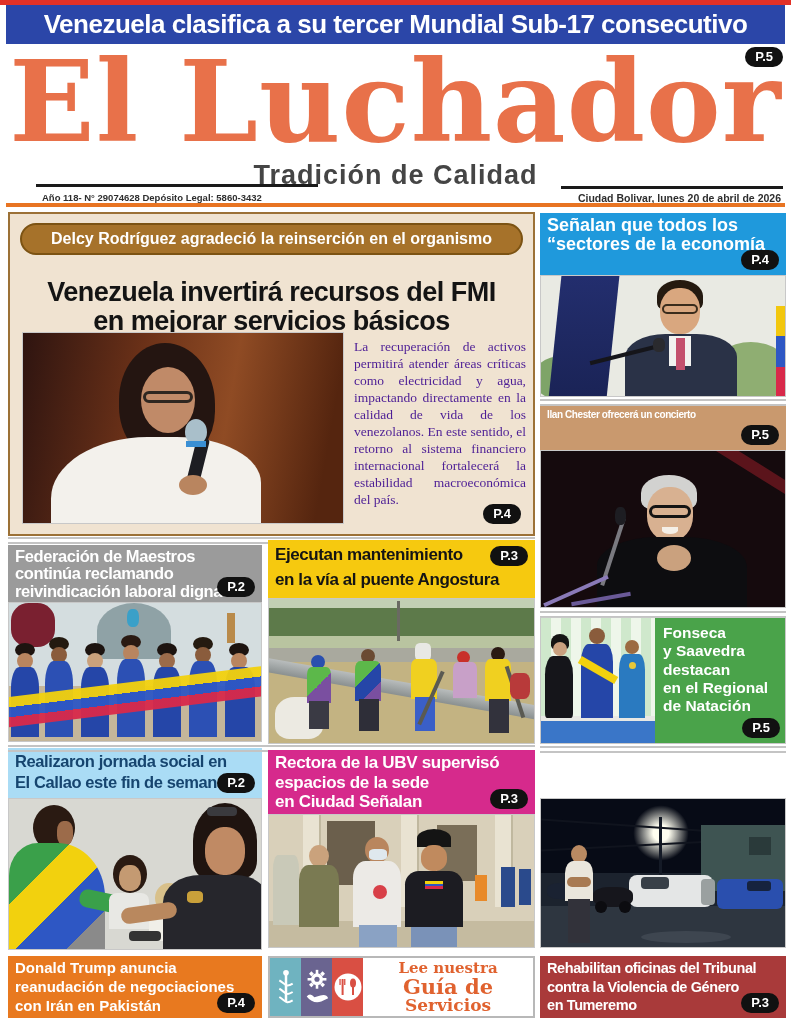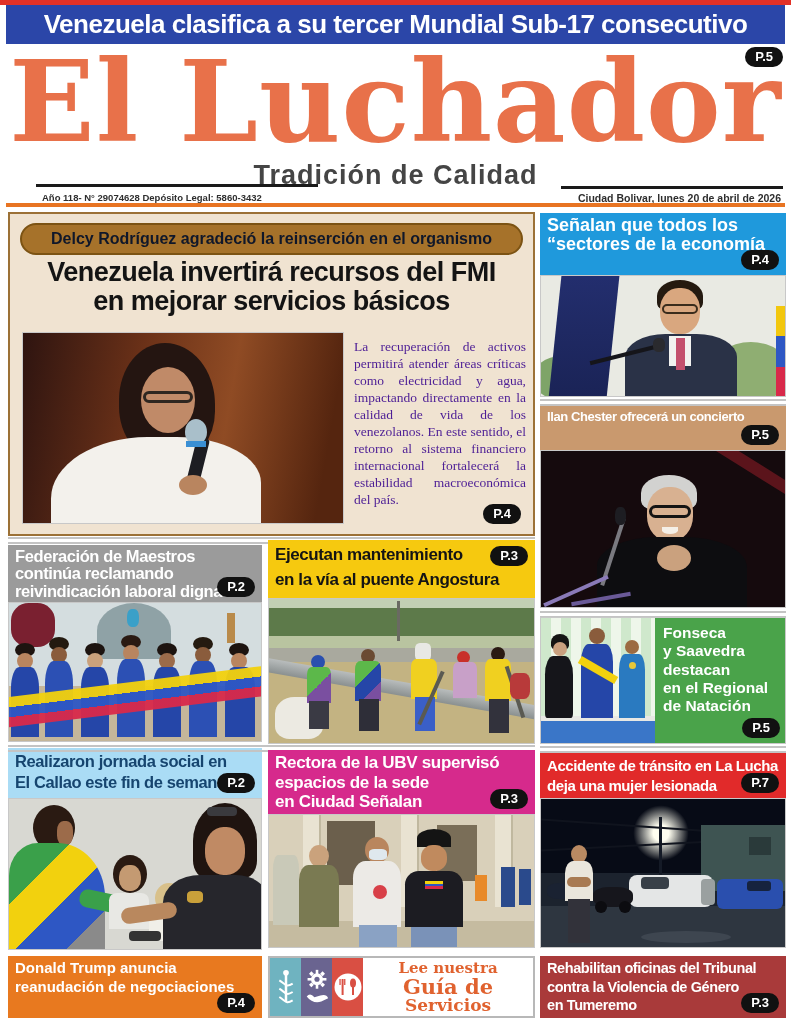--- a/index.html
+++ b/index.html
@@ -19,36 +19,36 @@
   .ruleL{left:36px;top:184px;width:282px;height:3px;background:#1a1a1a;}
   .ruleR{right:8px;top:186px;width:222px;height:3px;background:#1a1a1a;}
   .edition{left:42px;top:192px;font-size:9.5px;font-weight:bold;color:#2e2e2e;}
   .dateline{right:10px;top:192px;font-size:10.5px;font-weight:bold;color:#2e2e2e;}
   .orangerule{left:6px;top:203px;width:779px;height:4px;background:#e87422;}
   
   .dsep{height:7px;border-top:2px solid #c4c4c4;border-bottom:2px solid #c4c4c4;box-sizing:border-box;}
   
   .main-box{left:8px;top:212px;width:527px;height:324px;background:#f0e3d1;border:2px solid #9c7136;box-sizing:border-box;}
   .kicker{position:absolute;left:10px;right:10px;top:9px;background:#a6722a;border:2px solid #7c5313;
-          border-radius:20px;color:#0f172a;font-weight:bold;font-size:16px;text-align:center;
+          border-radius:20px;color:#ffffff;font-weight:bold;font-size:16px;text-align:center;
           padding:5px 0;white-space:nowrap;overflow:hidden;}
-  .headline{position:absolute;left:4px;right:4px;top:44px;text-align:center;color:#141414;
+  .headline{position:absolute;left:4px;right:4px;top:64px;text-align:center;color:#141414;
             font-weight:bold;font-size:27px;line-height:1.06;letter-spacing:-0.5px;}
   .mainbody{position:absolute;left:344px;top:124px;width:172px;font-family:"Liberation Serif",serif;
             font-size:13.5px;line-height:1.26;text-align:justify;color:#4c1d95;}
   .mainbadge{position:absolute;right:12px;bottom:10px;}
   
   .ph{overflow:hidden;border:1px solid #c8c8c8;box-sizing:border-box;}
   .ph .s{position:absolute;}
   
   .hd{box-sizing:border-box;padding:3px 7px;overflow:hidden;}
   .hd .hline{white-space:nowrap;font-weight:bold;}
   .hd .badge{position:absolute;right:7px;bottom:5px;}
   .hd-economy{background:#1f99dc;color:#fff;}   .hd-economy .hline{font-size:18px;line-height:1.07;}
-  .hd-chester{background:#c9996e;color:#fff;}   .hd-chester .hline{font-size:13px;line-height:1.25;letter-spacing:-0.4px;}
+  .hd-chester{background:#c9996e;color:#fff;}   .hd-chester .hline{font-size:10px;line-height:1.25;letter-spacing:-0.4px;}
   .hd-maestros{background:#9b9b9b;color:#fff;}  .hd-maestros .hline{font-size:16.5px;line-height:1.06;letter-spacing:-0.4px;}
   .hd-angostura{background:#f6c90f;color:#141414;} .hd-angostura .hline{font-size:17px;line-height:1.45;letter-spacing:-0.4px;}
   .hd-angostura .badge{bottom:auto;top:6px;}
   .hd-callao{background:#aadcf5;color:#16456f;} .hd-callao .hline{font-size:16.5px;line-height:1.3;letter-spacing:-0.4px;}
   .hd-ubv{background:#d62a8c;color:#fff;}       .hd-ubv .hline{font-size:17px;line-height:1.15;letter-spacing:-0.3px;}
   .hd-accidente{background:#e12a2a;color:#fff;} .hd-accidente .hline{font-size:15px;line-height:1.3;letter-spacing:-0.4px;}
   .hd-trump{background:#e8791f;color:#fff;}     .hd-trump .hline{font-size:15px;line-height:1.25;}
   .hd-tribunal{background:#a93a3a;color:#fff;}  .hd-tribunal .hline{font-size:14.5px;line-height:1.28;letter-spacing:-0.4px;}
   
   .natacion{left:540px;top:617px;width:246px;height:127px;display:flex;border:1px solid #c8c8c8;box-sizing:border-box;}
@@ -164,25 +164,20 @@
       <div class="hline">Fonseca</div>
       <div class="hline">y Saavedra</div>
       <div class="hline">destacan</div>
       <div class="hline">en el Regional</div>
       <div class="hline">de Natación</div>
       <span class="badge">P.5</span>
     </div>
   </div>
   <div class="s dsep" style="left:540px;top:746px;width:246px;"></div>
 
-  <div class="s hd hd-accidente" style="left:540px;top:753px;width:246px;height:45px;">
-    <div class="hline">Accidente de tránsito en La Lucha</div>
-    <div class="hline">deja una mujer lesionada</div>
-    <span class="badge">P.7</span>
-  </div>
   <div class="s ph" style="left:540px;top:798px;width:246px;height:150px;background:linear-gradient(180deg,#070b16 0 50%,#1c232e 50% 72%,#2e3640 72% 100%);">
     <div class="s" style="left:92px;top:6px;width:56px;height:56px;background:radial-gradient(circle,#fffef0 0 20%,rgba(255,255,240,0) 70%);"></div>
     <div class="s" style="left:118px;top:18px;width:3px;height:58px;background:#141a26;"></div>
     <div class="s" style="left:0;top:28px;width:244px;height:2px;background:#10141e;transform:rotate(4deg);"></div>
     <div class="s" style="left:0;top:44px;width:244px;height:2px;background:#10141e;transform:rotate(-3deg);"></div>
     <div class="s" style="right:0;top:26px;width:84px;height:66px;background:#3e5452;"></div>
     <div class="s" style="right:14px;top:38px;width:22px;height:18px;background:#2a3a3a;"></div>
     <div class="s" style="left:88px;top:76px;width:84px;height:32px;background:#e4e6e6;border-radius:8px;"></div>
     <div class="s" style="left:100px;top:78px;width:28px;height:12px;background:#384048;border-radius:4px;"></div>
     <div class="s" style="left:160px;top:80px;width:14px;height:26px;background:#9aa0a0;border-radius:4px;"></div>
@@ -259,20 +254,21 @@
     <div class="s" style="right:24px;top:8px;width:30px;height:9px;background:#3a3a3e;border-radius:4px;"></div>
     <div class="s" style="right:16px;top:28px;width:40px;height:48px;background:#c08a64;border-radius:46%;"></div>
     <div class="s" style="right:-6px;top:76px;width:104px;height:76px;background:#26262c;border-radius:36% 30% 0 0;"></div>
     <div class="s" style="right:58px;top:92px;width:16px;height:12px;background:#c9a03a;border-radius:30%;"></div>
     <div class="s" style="right:84px;top:106px;width:56px;height:16px;background:#b9885e;transform:rotate(-8deg);border-radius:8px;"></div>
     <div class="s" style="left:120px;bottom:8px;width:32px;height:10px;background:#333333;border-radius:4px;"></div>
   </div>
   <div class="s hd hd-trump" style="left:8px;top:956px;width:254px;height:62px;">
     <div class="hline">Donald Trump anuncia</div>
     <div class="hline">reanudación de negociaciones</div>
+    <div class="hline">con Irán en Pakistán</div>
     <span class="badge">P.4</span>
   </div>
 
   <div class="s hd hd-angostura" style="left:268px;top:540px;width:267px;height:58px;">
     <div class="hline">Ejecutan mantenimiento</div>
     <div class="hline">en la vía al puente Angostura</div>
     <span class="badge">P.3</span>
   </div>
   <div class="s ph" style="left:268px;top:598px;width:267px;height:146px;background:linear-gradient(180deg,#c2d0b4 0 6%,#5d7a4a 6% 26%,#b9c4a0 26% 34%,#a9a99e 34% 44%,#c3b382 44% 100%);">
     <div class="s" style="left:128px;top:2px;width:3px;height:40px;background:#6a6a62;"></div>

